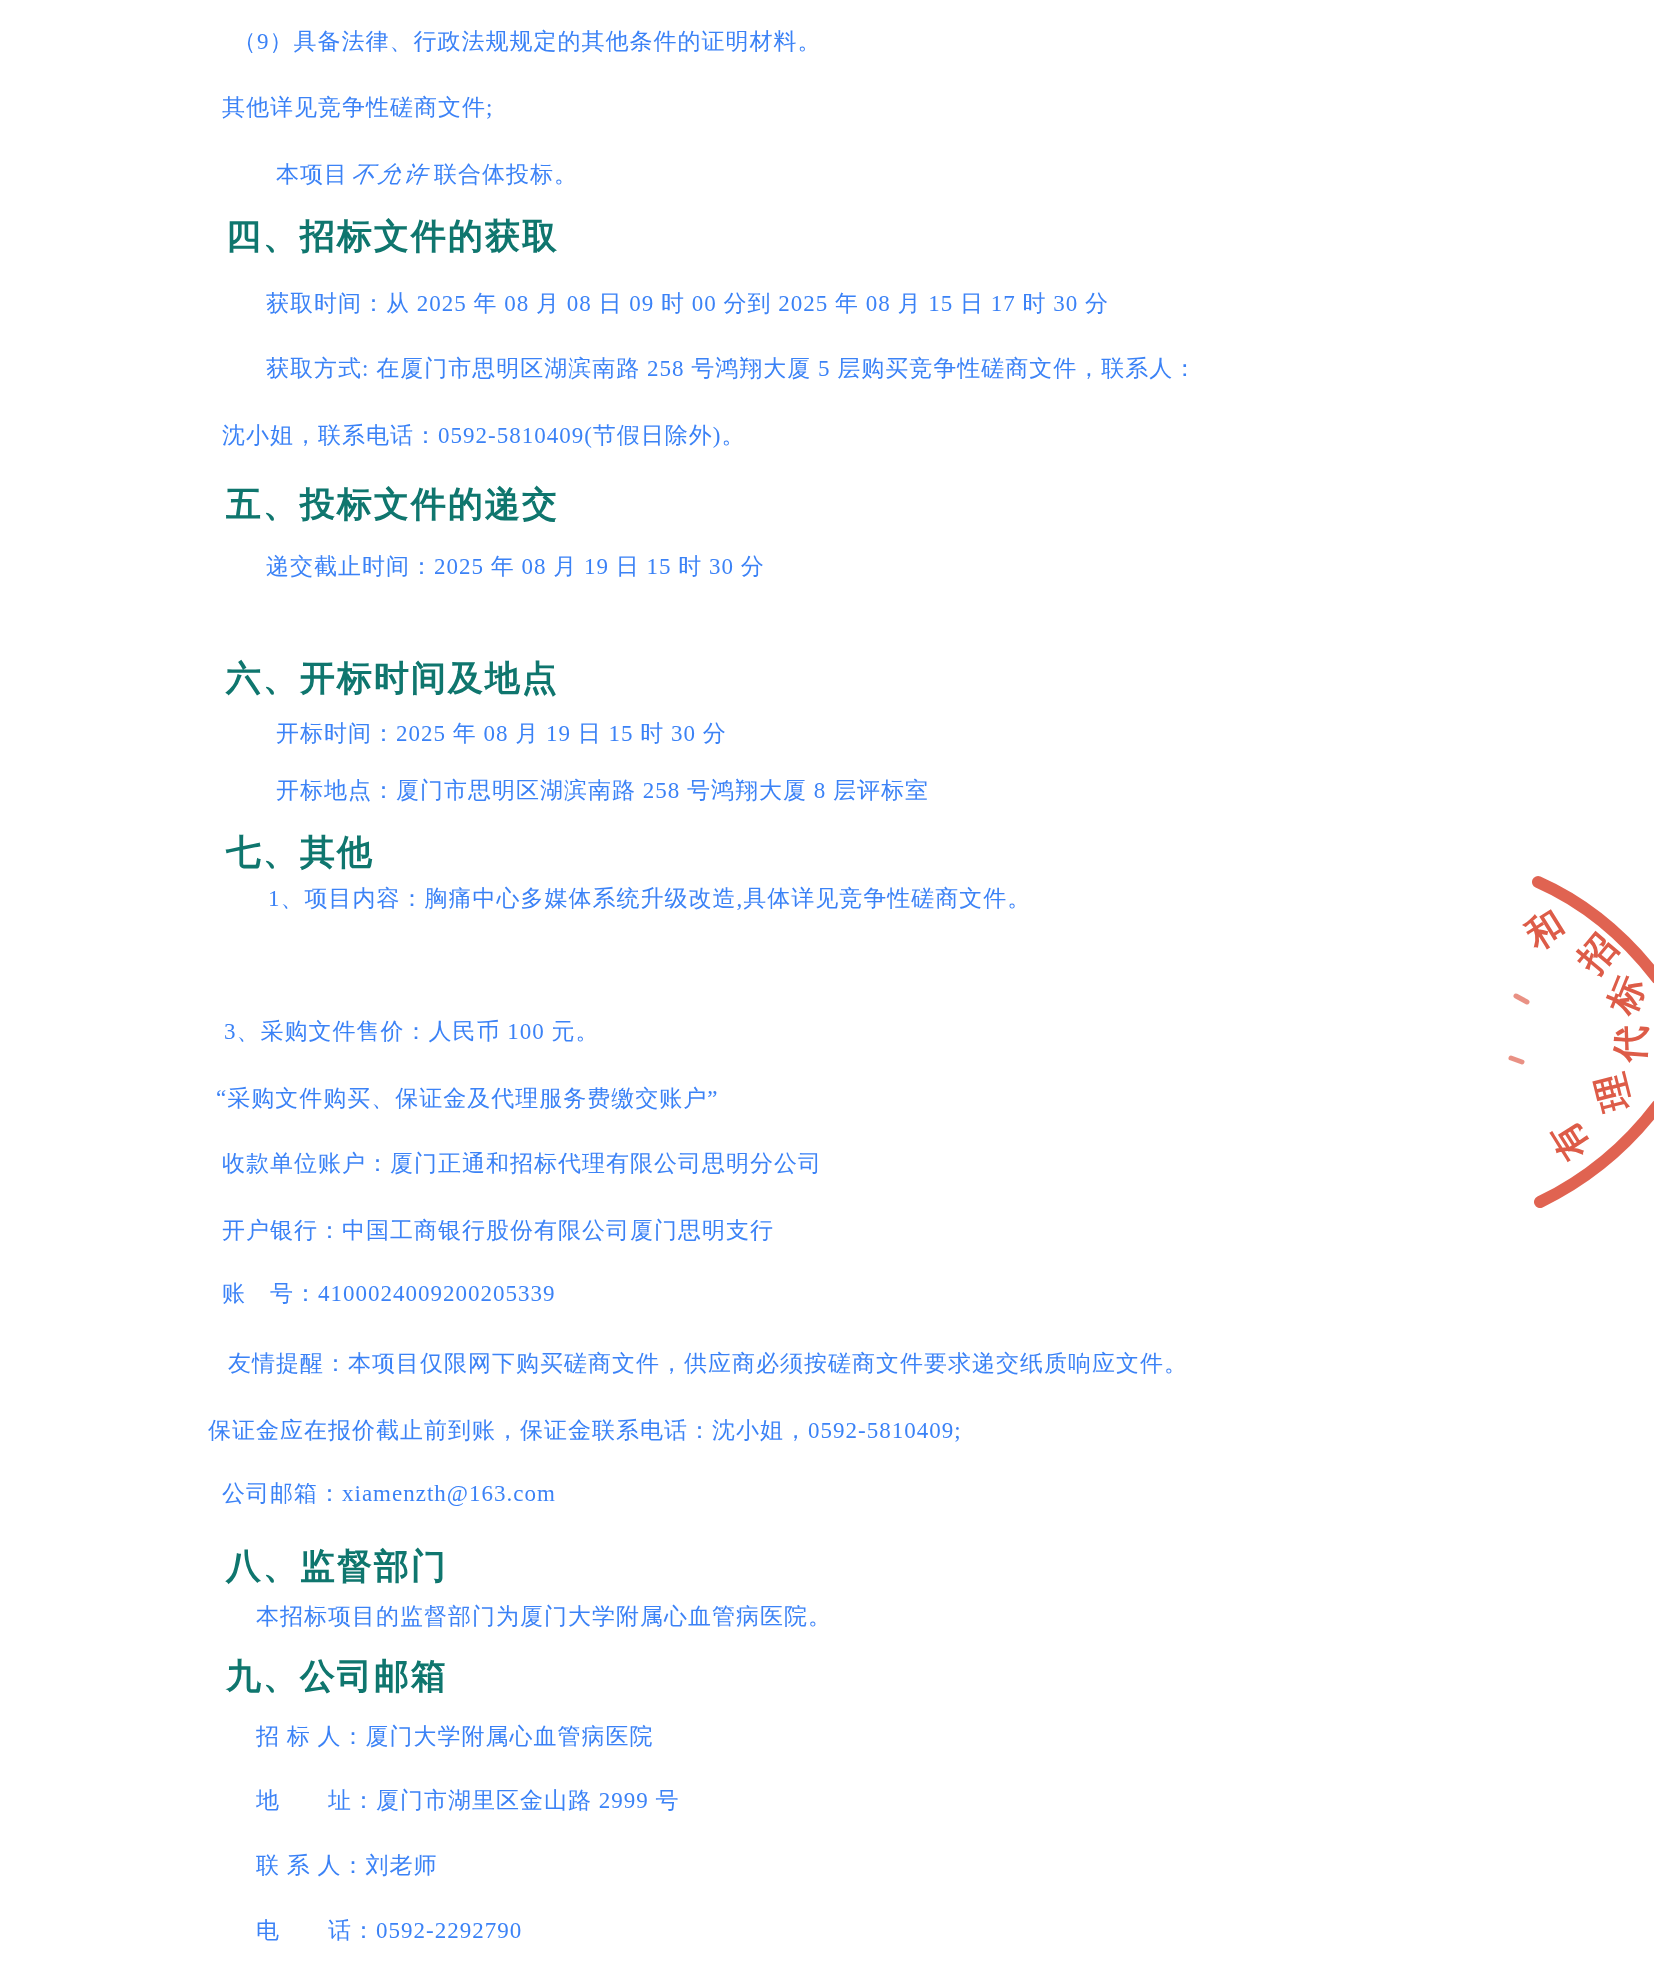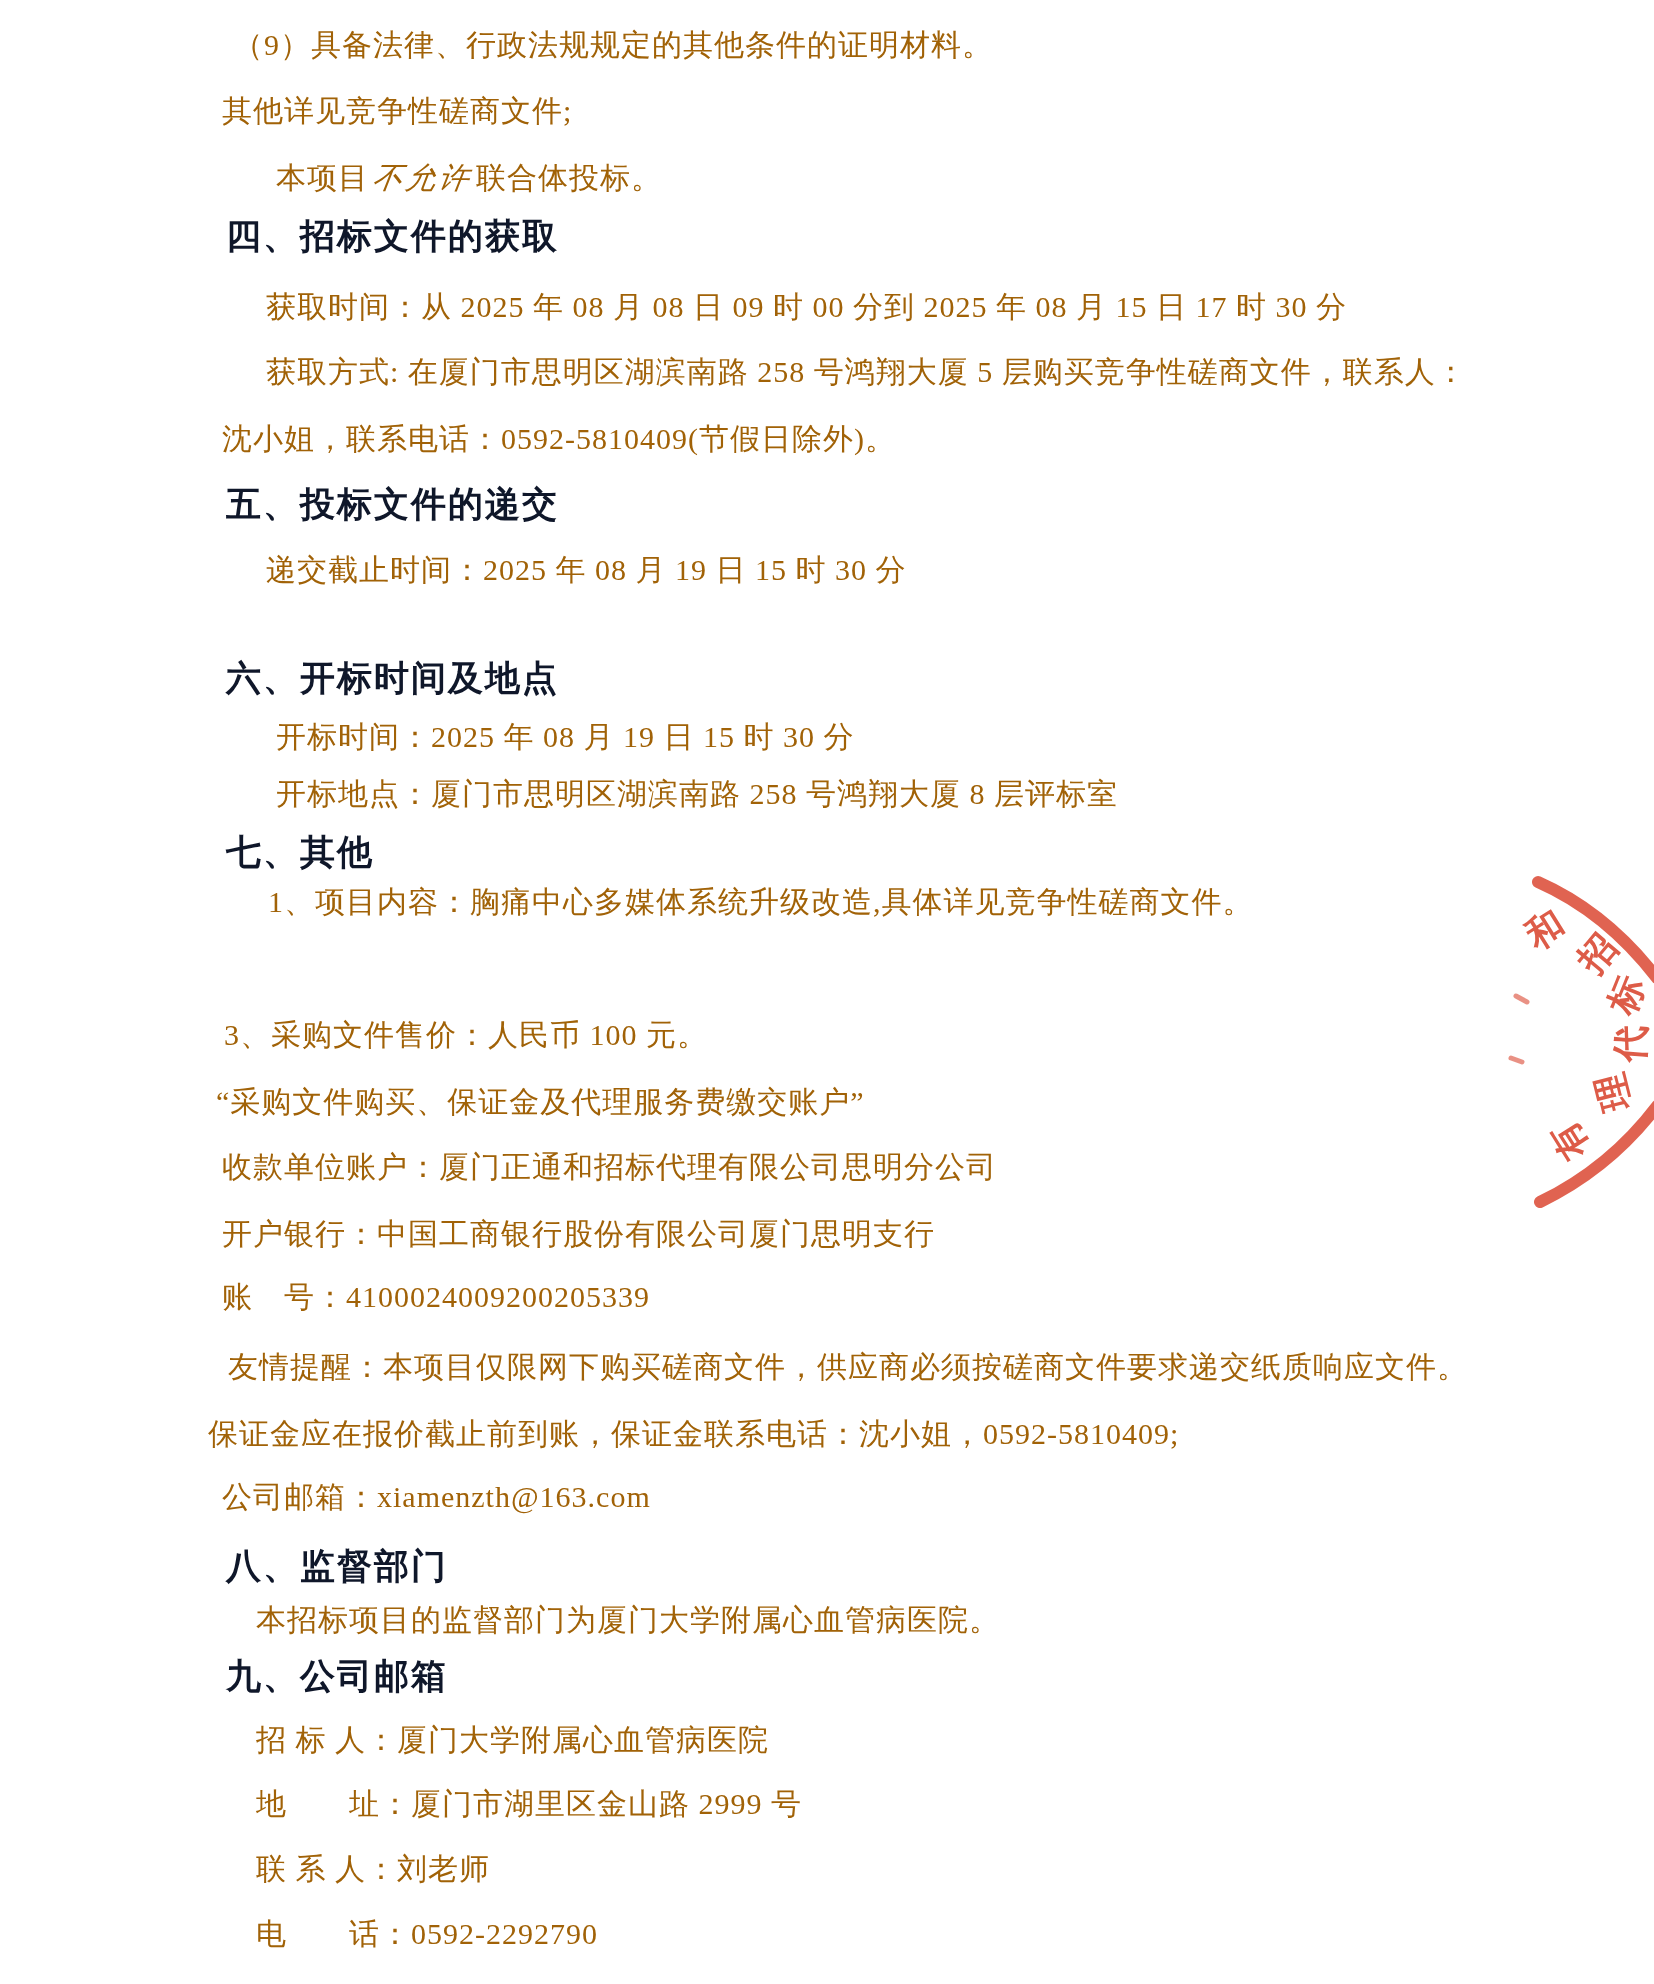--- a/index.html
+++ b/index.html
@@ -8,31 +8,31 @@
     width:1654px;height:1984px;
     background:#ffffff;
     overflow:hidden;
     font-family:"Liberation Serif","DejaVu Serif",serif;
     color:#2b2b2b;
   }
   .line{
     position:absolute;
     margin:0;
     white-space:nowrap;
-    font-size:30px;
+    font-size:23px;
     line-height:1;
     letter-spacing:1px;
-    color:#a16207;
+    color:#3b82f6;
   }
   .heading{
     font-family:"Liberation Sans","DejaVu Sans",sans-serif;
     font-weight:700;
     font-size:35px;
     letter-spacing:2px;
-    color:#0f172a;
+    color:#0f766e;
   }
   .em{
     font-style:italic;
     letter-spacing:3px;
     transform:skewX(-8deg);
     display:inline-block;
     padding:0 4px;
   }
   .stamp{
     position:absolute;

